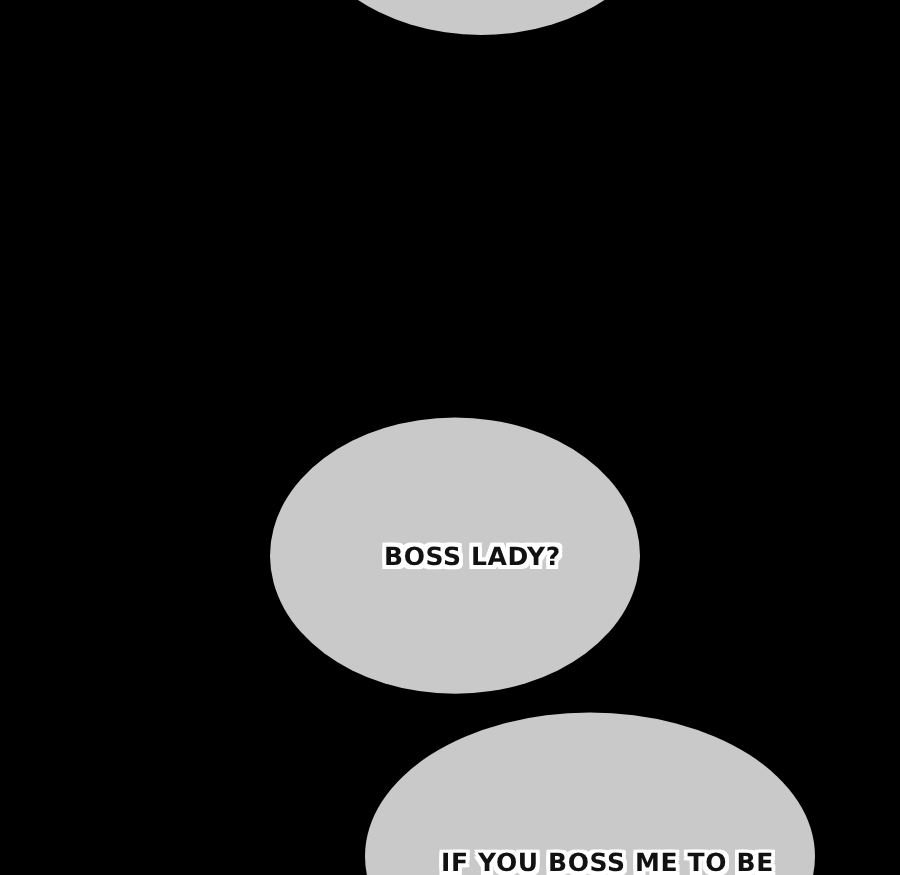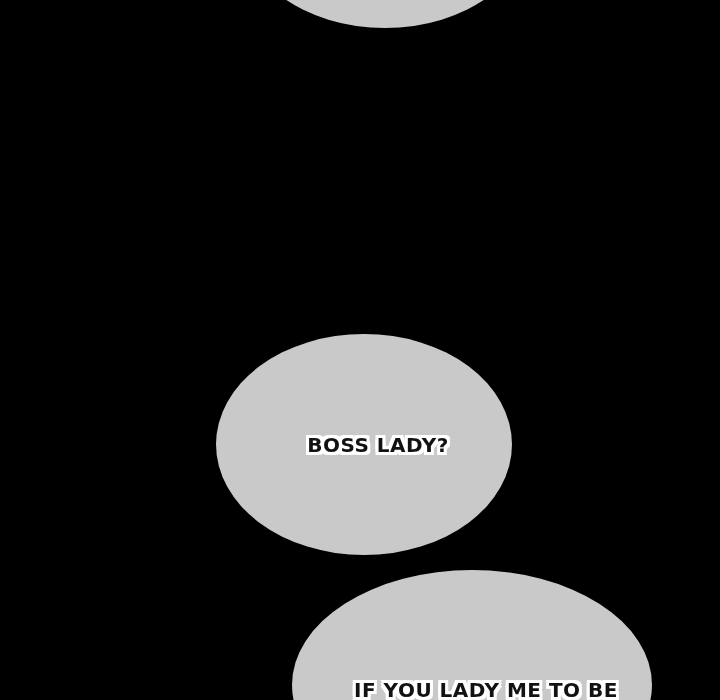--- a/index.html
+++ b/index.html
@@ -78,16 +78,16 @@
 
 <div class="panel">
 
   <div class="bubble bubble-top"></div>
 
   <div class="bubble bubble-middle">
     <span class="dialogue">BOSS LADY?</span>
   </div>
 
   <div class="bubble bubble-bottom">
-    <span class="dialogue">IF YOU LADY ME TO BE</span>
+    <span class="dialogue">IF YOU BOSS ME TO BE</span>
   </div>
 
 </div>
 
 </body></html>

